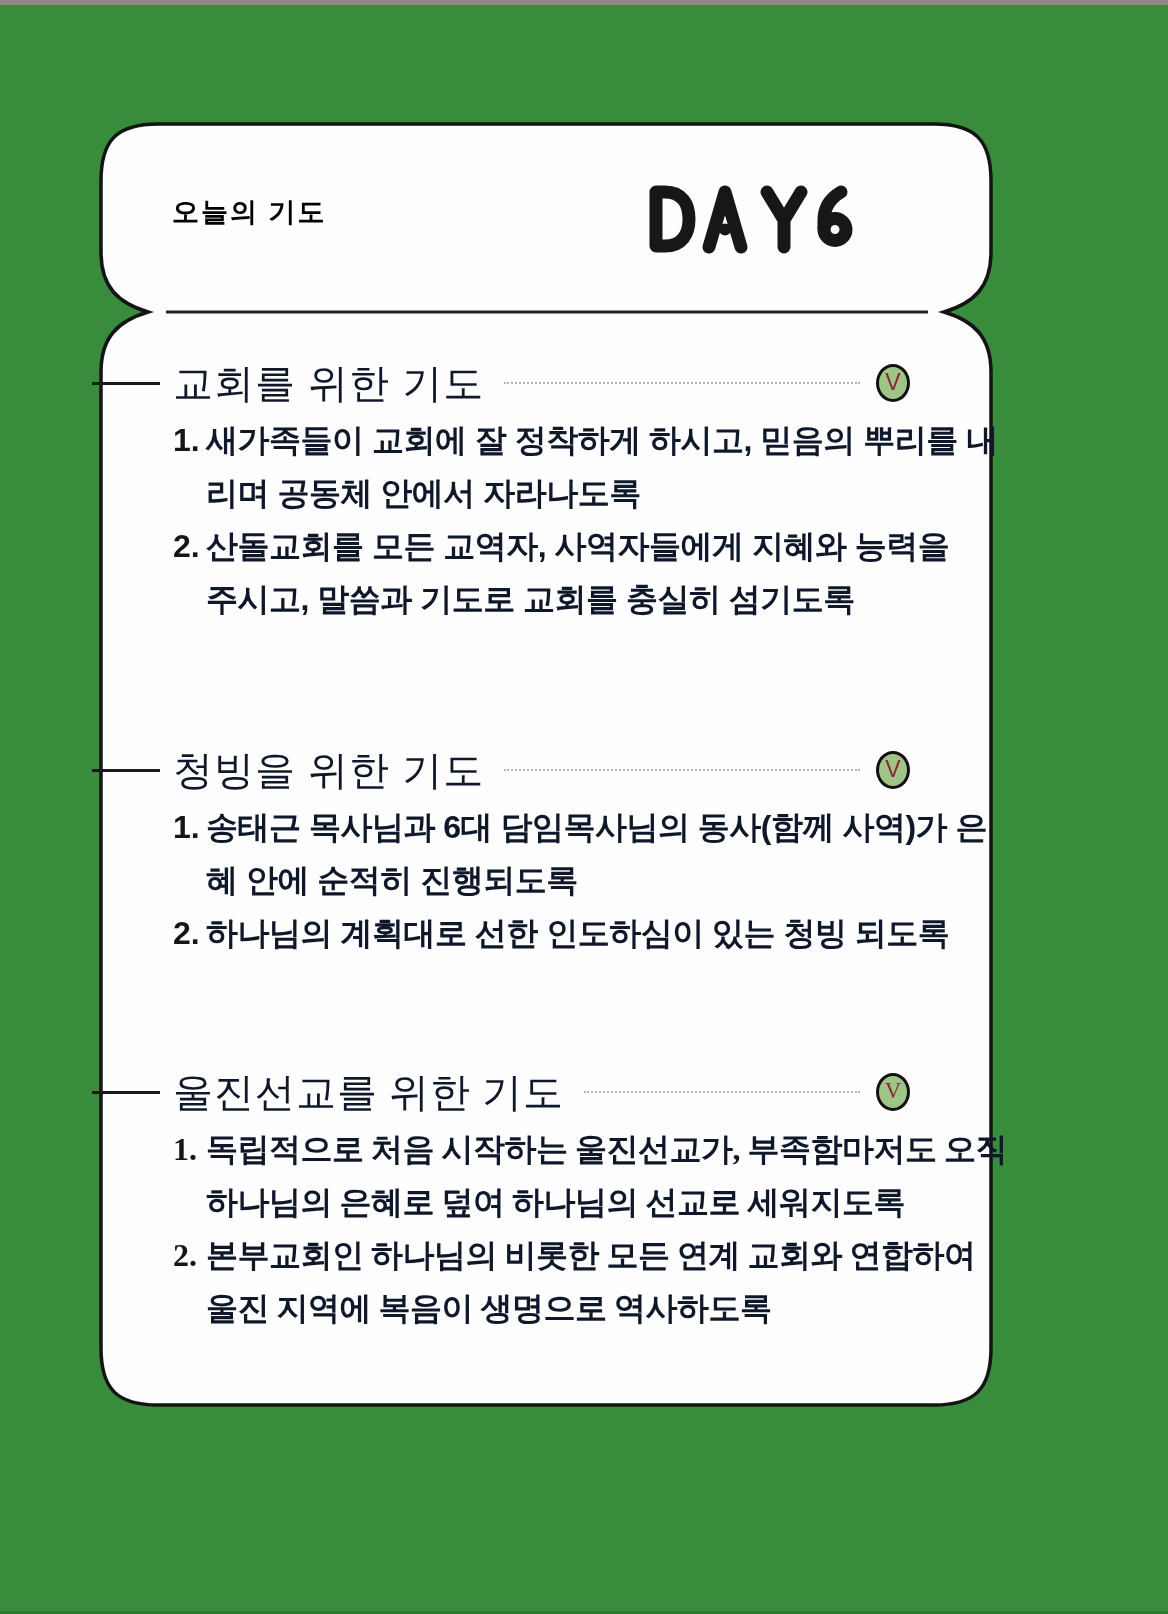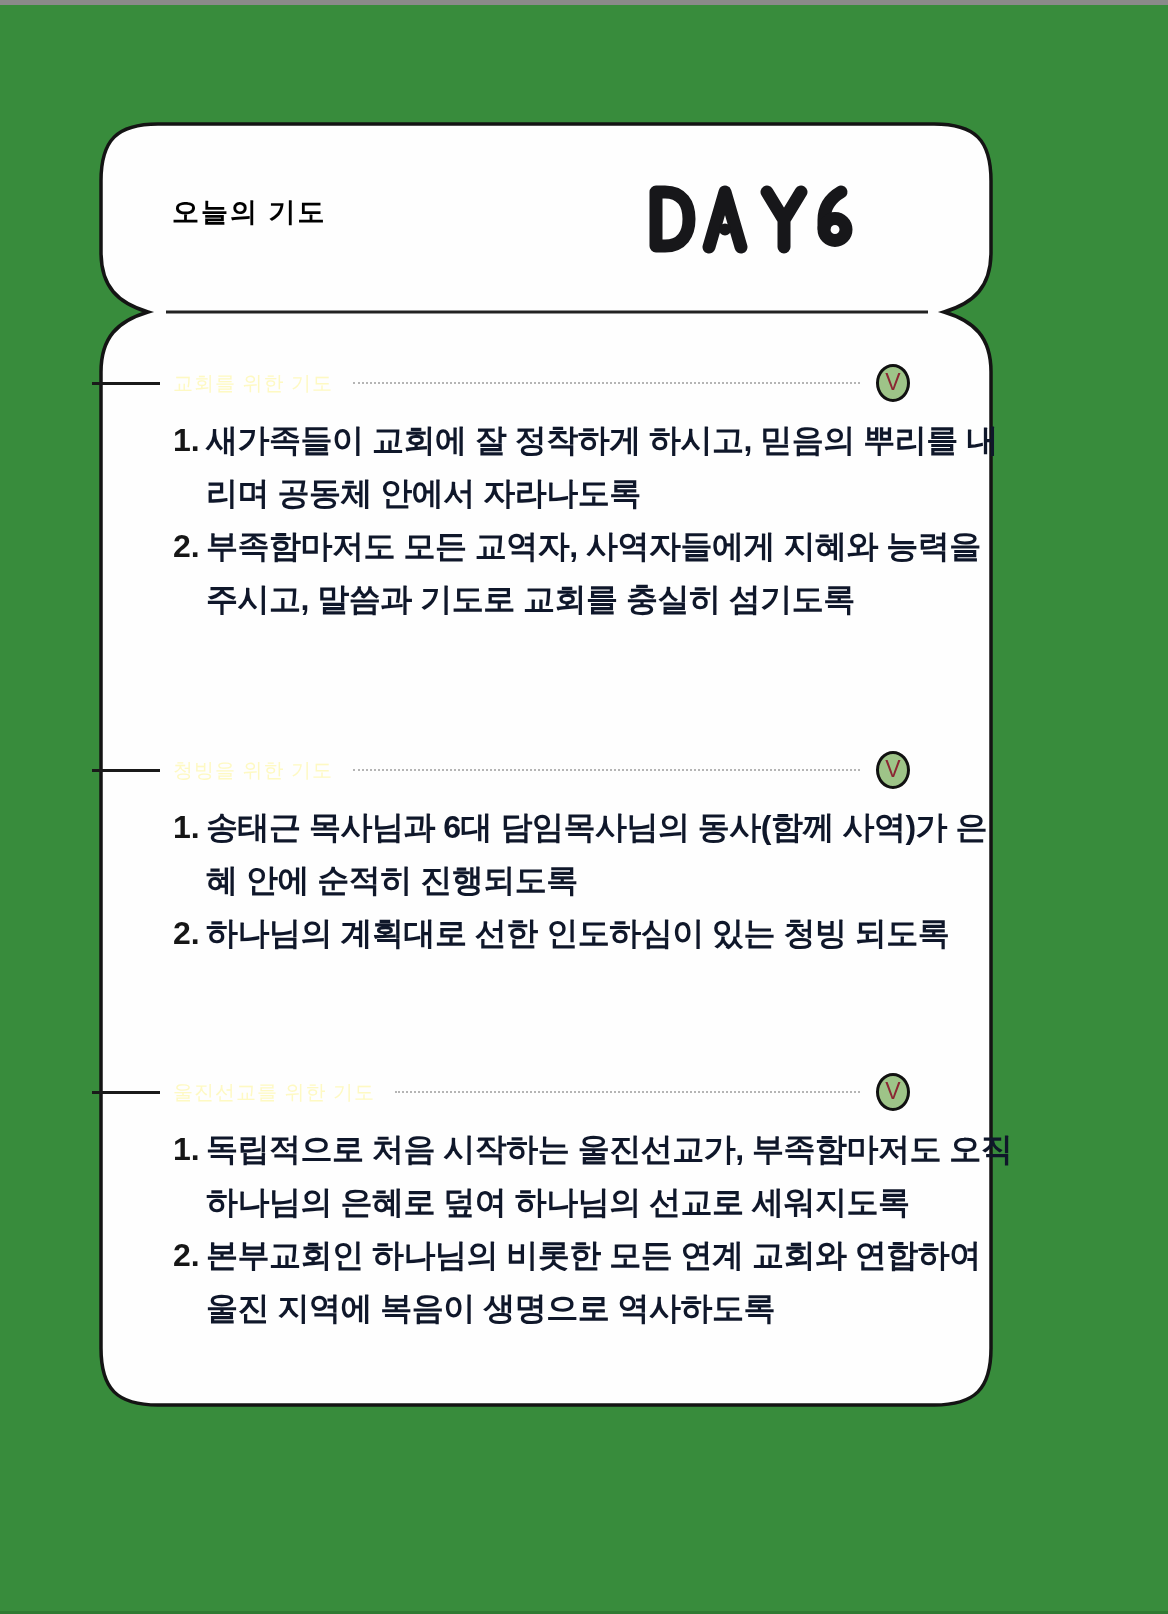--- a/index.html
+++ b/index.html
@@ -6,24 +6,24 @@
   body{font-family:"Liberation Sans","DejaVu Sans",sans-serif;}
   .stage{position:relative;width:1168px;height:1614px;background:#388c3c;overflow:hidden;}
   .topbar{position:absolute;left:0;top:0;width:1168px;height:5px;background:#8a8a8a;}
   .bottombar{position:absolute;left:0;bottom:0;width:1168px;height:3px;background:#2f7a33;}
   .shape{position:absolute;left:0;top:0;}
   .today-label{position:absolute;left:172px;top:194px;font-size:27px;font-weight:700;color:#000000;letter-spacing:2px;}
   .logo{position:absolute;left:643px;top:183px;}
   .section{position:absolute;left:92px;width:818px;}
   #section-0{top:360px;}
   #section-1{top:747px;}
-  #section-2{top:1069px;}
+  #section-2{top:1069px;font-family:Liberation Serif, serif;}
   .sec-head{height:46px;display:flex;align-items:center;}
   .tick{flex:none;width:68px;height:3px;background:#1a1a1a;}
-  .sec-title{margin-left:13px;font-size:20px;font-weight:400;color:#fef9c3;white-space:nowrap;letter-spacing:1px;}
+  .sec-title{margin-left:13px;font-size:40px;font-weight:400;color:#0f172a;white-space:nowrap;letter-spacing:1px;}
   .dotline{flex:1;height:0;border-top:2px dotted #b5b5b5;margin:0 16px 0 20px;}
   .check{flex:none;width:34px;height:38px;border:3px solid #111;border-radius:50%;background:#9ec488;color:#8b2733;font-size:23px;font-weight:400;display:flex;align-items:center;justify-content:center;box-sizing:border-box;padding-bottom:2px;}
   .items{margin:8px 0 0 81px;}
   .item{display:flex;}
   .num{flex:none;width:33px;font-size:32px;font-weight:700;line-height:53px;color:#161616;}
   .lines{min-width:0;}
   .line{font-size:32px;font-weight:700;line-height:53px;color:#0f172a;letter-spacing:-0.5px;white-space:nowrap;}
 </style>
 </head>
 <body>
@@ -62,21 +62,21 @@
       <div class="item">
         <div class="num">1.</div>
         <div class="lines">
           <div class="line">새가족들이 교회에 잘 정착하게 하시고, 믿음의 뿌리를 내</div>
           <div class="line">리며 공동체 안에서 자라나도록</div>
         </div>
       </div>
       <div class="item">
         <div class="num">2.</div>
         <div class="lines">
-          <div class="line">부족함마저도 모든 교역자, 사역자들에게 지혜와 능력을</div>
+          <div class="line">산돌교회를 모든 교역자, 사역자들에게 지혜와 능력을</div>
           <div class="line">주시고, 말씀과 기도로 교회를 충실히 섬기도록</div>
         </div>
       </div>
     </div>
   </div>
 
   <div class="section" id="section-1">
     <div class="sec-head">
       <div class="tick"></div>
       <div class="sec-title">청빙을 위한 기도</div>

